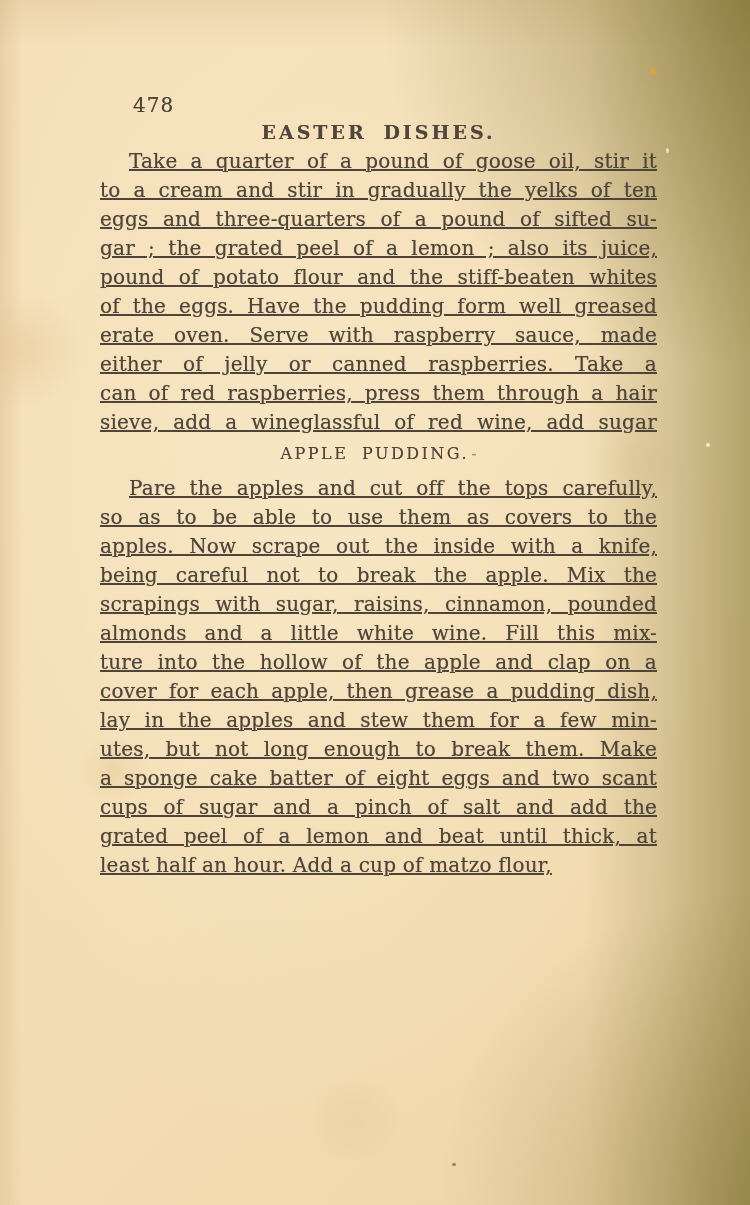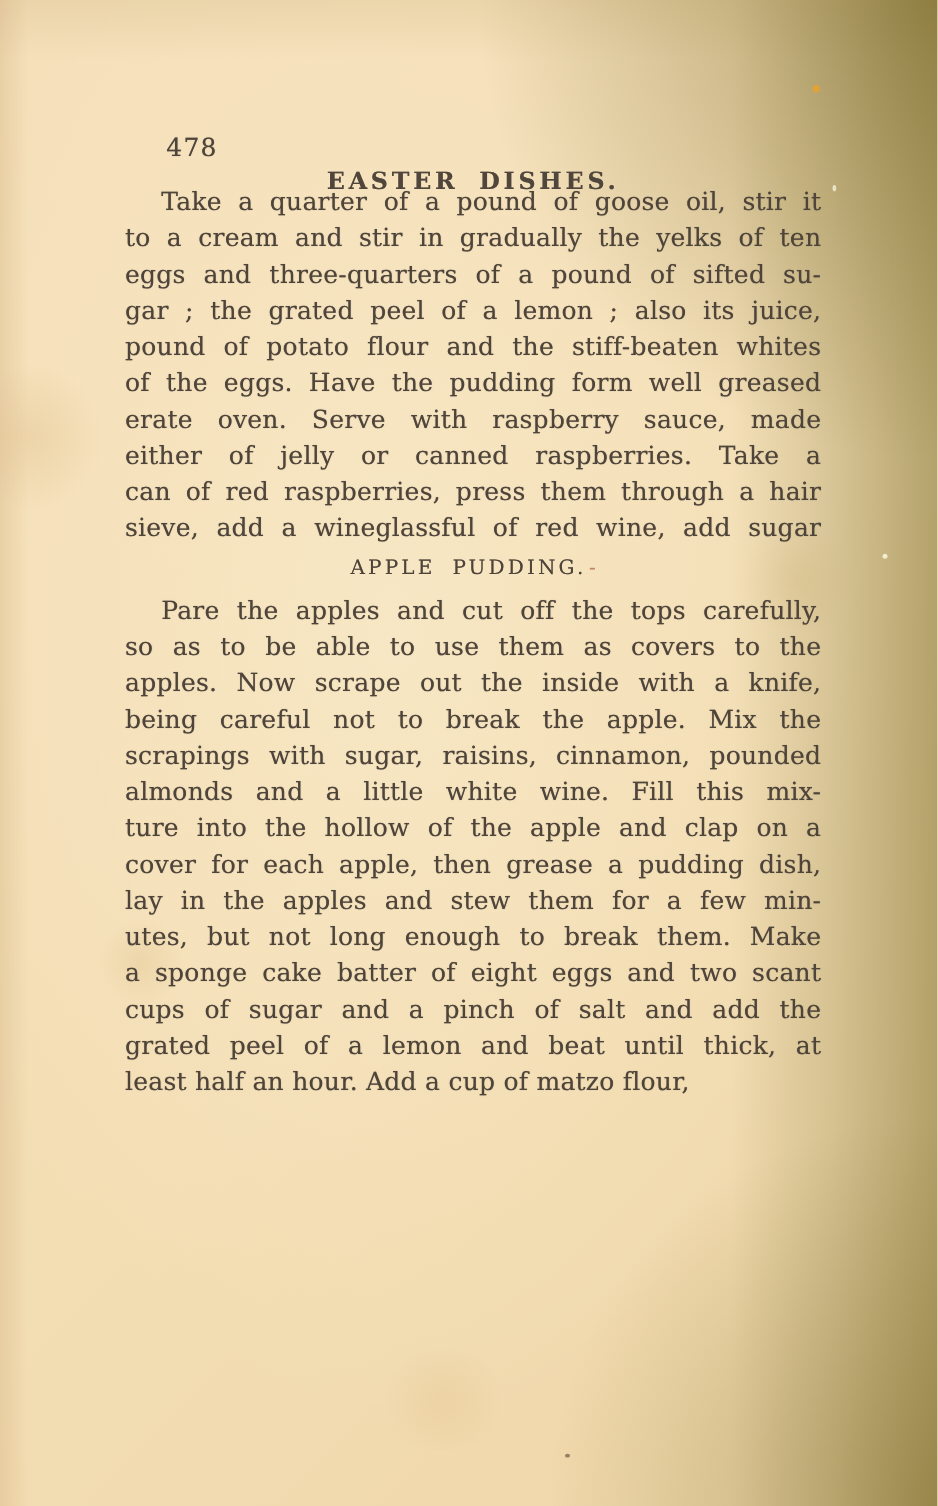--- a/index.html
+++ b/index.html
@@ -43,21 +43,21 @@
   .stain.s4 { left: 300px; top: 1080px; width: 110px; height: 80px;
               background: radial-gradient(circle, rgba(205,165,100,0.14), rgba(205,165,100,0) 70%); }
   .speck { position: absolute; border-radius: 50%; pointer-events: none; }
   .speck.orange { left: 650px; top: 68px; width: 6px; height: 6px; background: #e8a22e; opacity: 0.85; }
   .speck.dark1  { left: 452px; top: 1163px; width: 4px; height: 3px; background: rgba(70,58,32,0.55); }
   .speck.light1 { left: 706px; top: 443px; width: 4px; height: 4px; background: rgba(255,250,230,0.8); }
   .speck.light2 { left: 666px; top: 148px; width: 3px; height: 5px; background: rgba(255,250,230,0.7); }
 
   .pagehead {
     position: absolute;
-    top: 106px;
+    top: 93px;
     left: 100px;
     width: 557px;
   }
   .pagenum {
     position: absolute;
     left: 33px;
     top: 0;
     font-size: 20px;
     letter-spacing: 1px;
     text-shadow: 0 0 0.6px rgba(78,68,58,0.65);
@@ -99,20 +99,21 @@
   }
   .paragraph { margin: 0 0 2px 0; }
   .line {
     font-size: 20px;
     line-height: 29px;
     letter-spacing: 0.2px;
     text-align: justify;
     text-align-last: justify;
     text-shadow: 0 0 0.7px rgba(78,68,58,0.6);
     white-space: normal;
+    text-decoration: underline;
   }
   .line.first { text-indent: 29px; }
   .line.para-end { text-align-last: left; }
 </style>
 </head>
 <body>
 
 <div class="page">
   <div class="stain s1"></div>
   <div class="stain s2"></div>

